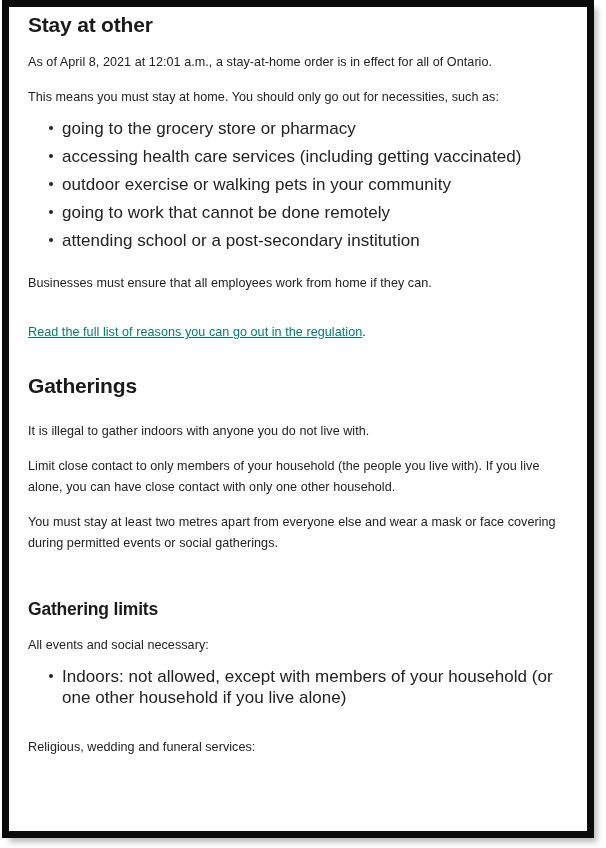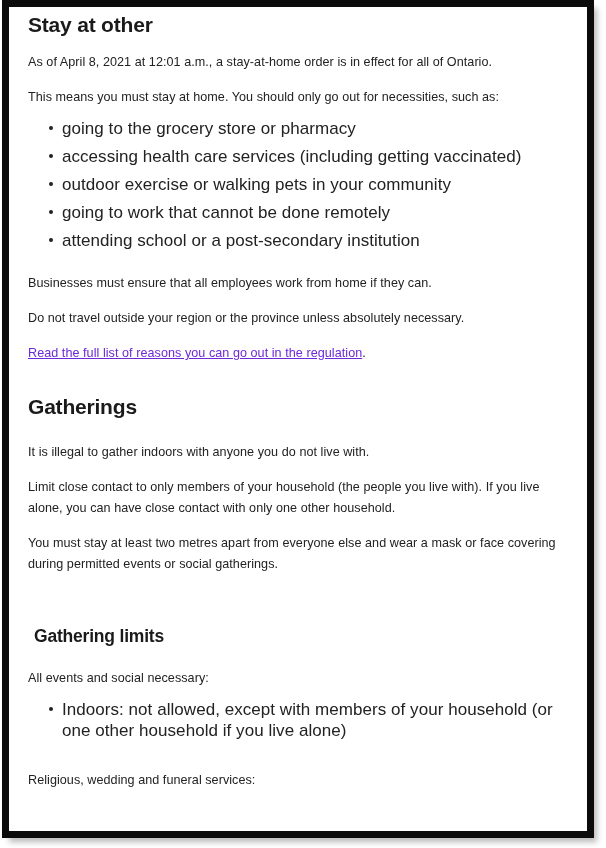--- a/index.html
+++ b/index.html
@@ -48,21 +48,21 @@
     letter-spacing: -0.2px;
     line-height: 26px;
   }
   h1.first-title {
     margin-top: 5px;
   }
   h2.sub-title {
     font-size: 17.5px;
     font-weight: bold;
     color: #1a1a1a;
-    margin: 6px;
+    margin: 0;
     padding: 0;
     letter-spacing: -0.2px;
     line-height: 23px;
   }
   p.para {
     font-size: 12.6px;
     color: #222222;
     margin: 0;
     padding: 0;
     line-height: 21px;
@@ -85,21 +85,21 @@
     content: "";
     position: absolute;
     left: 21px;
     top: 8px;
     width: 4px;
     height: 4px;
     border-radius: 50%;
     background: #222222;
   }
   a.doc-link {
-    color: #6d28d9;
+    color: #0f766e;
     text-decoration: underline;
     font-size: 12.6px;
     letter-spacing: 0.05px;
   }
 
   
   .gap-sm { height: 10px; }
   .gap-md { height: 14px; }
   .gap-lg { height: 22px; }
   .gap-xl { height: 30px; }
@@ -135,21 +135,20 @@
         <div class="li-gap"></div>
         <li>attending school or a post-secondary institution</li>
       </ul>
 
       <div class="gap-lg"></div>
 
       <p class="para">Businesses must ensure that all employees work from home if they can.</p>
 
       <div class="gap-md"></div>
 
-      <p class="para">Do not travel outside your region or the province unless absolutely necessary.</p>
 
       <div class="gap-md"></div>
 
       <p class="para"><a class="doc-link" href="#">Read the full list of reasons you can go out in the regulation</a><span>.</span></p>
     </section>
 
     <div class="gap-xl"></div>
 
     <section>
       <h1 class="sec-title">Gatherings</h1>

